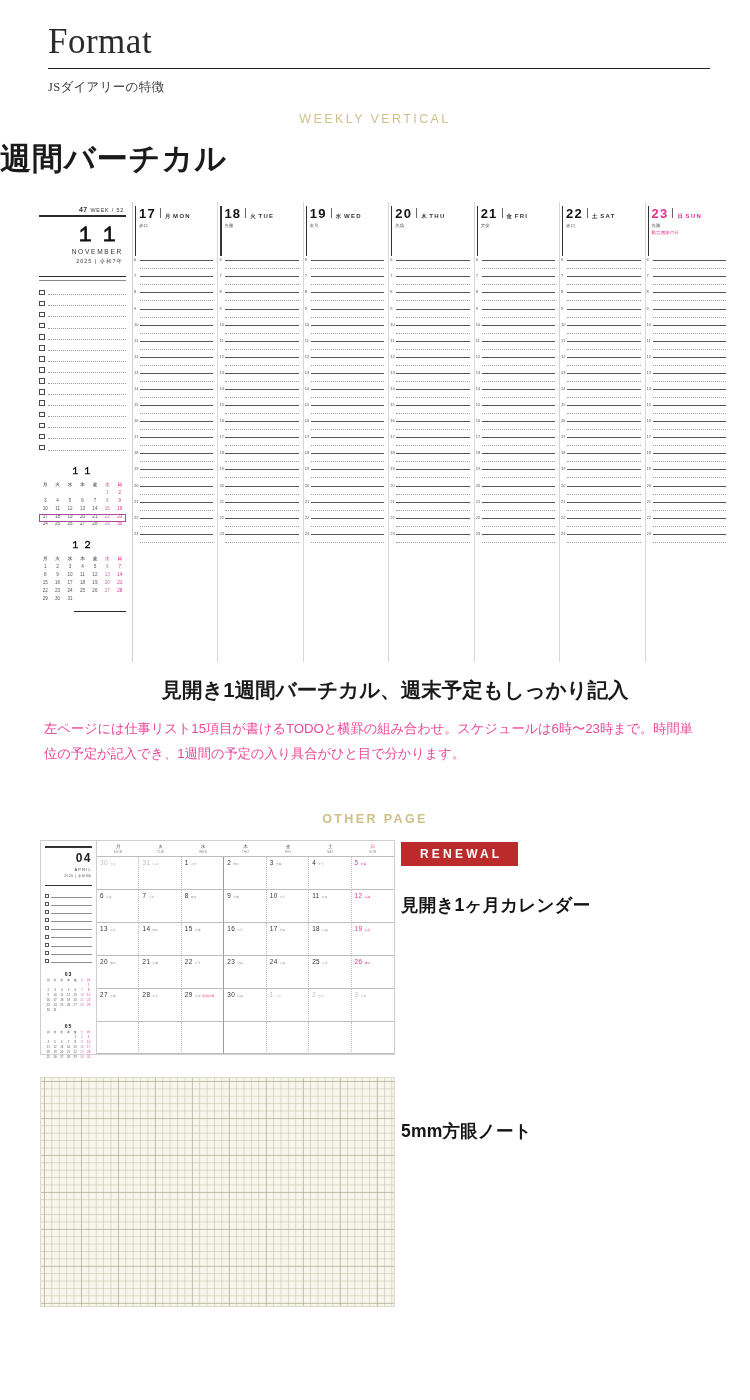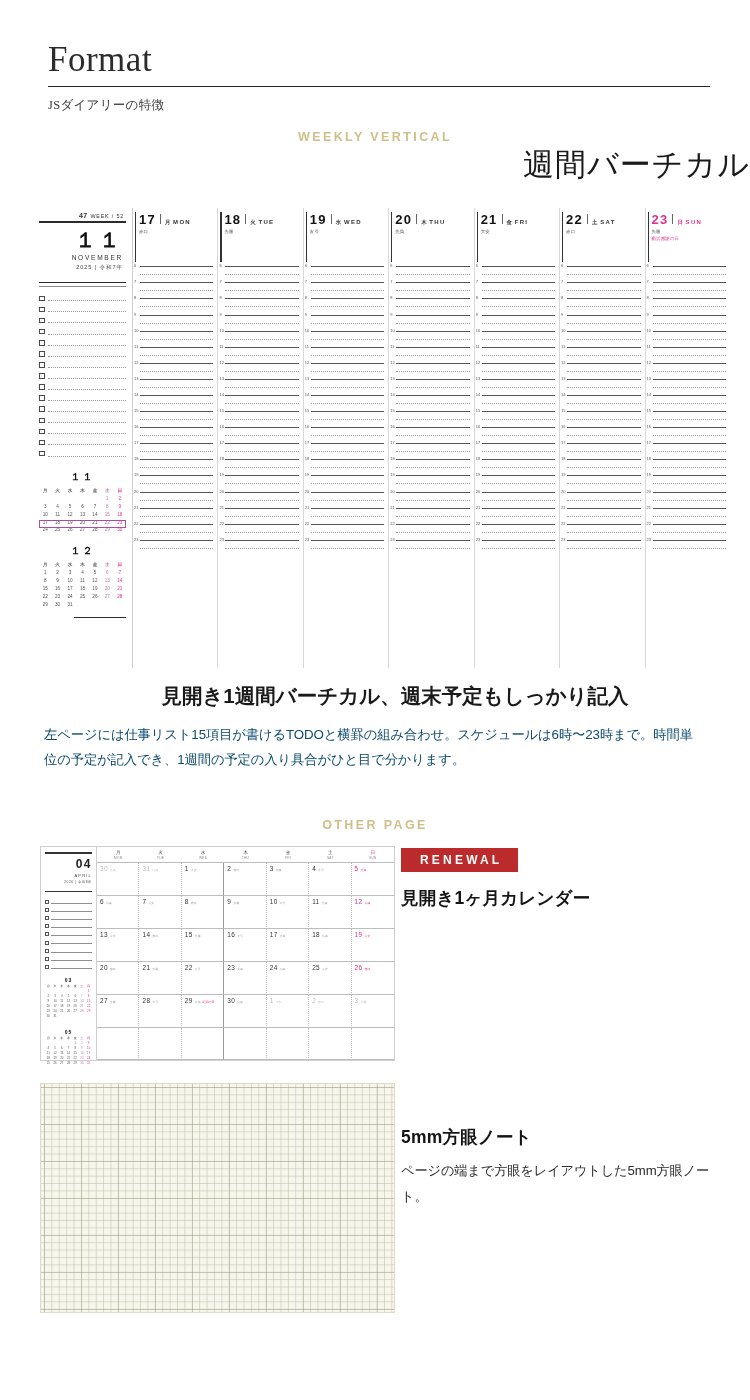--- a/index.html
+++ b/index.html
@@ -7,21 +7,21 @@
   body {
     width:750px; height:1400px;
     background:#ffffff;
     font-family:"Liberation Sans", sans-serif;
     color:#231f20;
     position:relative;
     overflow:hidden;
   }
 
   
-  .page-head { padding:40px 40px 0 48px; }
+  .page-head { padding:22px 40px 0 48px; }
   .format-title {
     font-family:"Liberation Serif", serif;
     font-size:35px;
     font-weight:400;
     letter-spacing:.5px;
     color:#2b2b2b;
     line-height:1.15;
     margin:0 0 6px 0;
   }
   .head-rule { height:1px; background:#222; width:100%; }
@@ -32,29 +32,30 @@
     margin-top:10px;
     font-family:Liberation Serif, serif;
   }
 
   
   .eyebrow {
     text-align:center;
     font-size:12.5px;
     letter-spacing:2.4px;
     color:#cfc08a;
+    font-weight:400;
+    margin-top:16px;
+  }
+  .section-title {
+    text-align:left;
+    font-size:31px;
     font-weight:700;
-    margin-top:16px;
-  }
-  .section-title {
-    text-align:right;
-    font-size:31px;
-    font-weight:400;
     letter-spacing:1px;
     color:#1a1a1a;
+    margin-top:12px;
   }
 
   
   .weekly-spread {
     position:relative;
     margin:22px 20px 0 33px;
     height:460px;
     background:#fff;
     display:flex;
     font-size:5px;
@@ -228,21 +229,21 @@
     font-weight:700;
     letter-spacing:0px;
     color:#1a1a1a;
     margin-top:14px;
     padding-left:40px;
   }
   .cap-body {
     margin:13px 44px 0 44px;
     font-size:13.3px;
     line-height:1.85;
-    color:#0c4a6e;
+    color:#ec4899;
     letter-spacing:-.1px;
   }
 
   
   .other-eyebrow {
     text-align:center;
     font-size:12.5px;
     letter-spacing:2.4px;
     color:#cfc08a;
     font-weight:700;
@@ -254,21 +255,21 @@
   .block-txt { flex:1 1 auto; padding-top:2px; }
 
   .renewal-badge {
     display:inline-block;
     background:#bc2b2b;
     color:#fff;
     font-size:12px;
     font-weight:700;
     letter-spacing:3.2px;
     padding:5px 16px 5px 19px;
-    margin-bottom:14px;
+    margin-bottom:27px;
   }
   .blk-title {
     font-size:17.5px;
     font-weight:700;
     color:#151515;
     letter-spacing:.2px;
     margin-bottom:9px;
   }
   .blk-body {
     font-size:13.2px;
@@ -1508,16 +1509,15 @@
   </div>
 </div>
 
 <div class="block" style="margin-top:22px;">
   <div class="block-img">
     <div class="grid-note"></div>
   </div>
   <div class="block-txt" style="padding-top:42px;">
     <div class="blk-title">5mm方眼ノート</div>
     <div class="blk-body" id="grid-body">
-        <div>ページの端まで方眼をレイアウトした5mm方眼ノート。</div>
       </div>
   </div>
 </div>
 
 </body></html>

